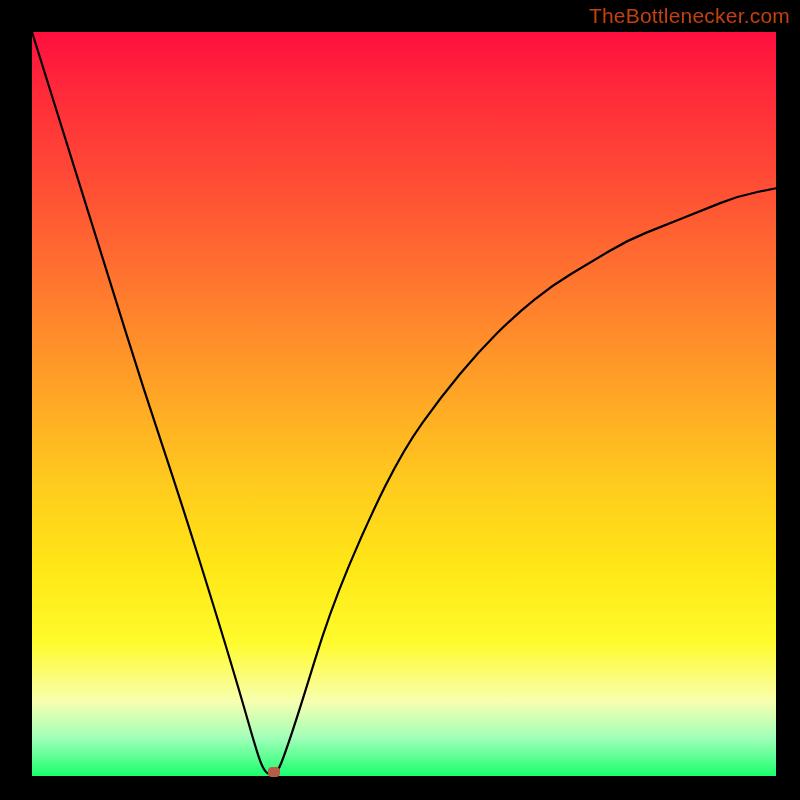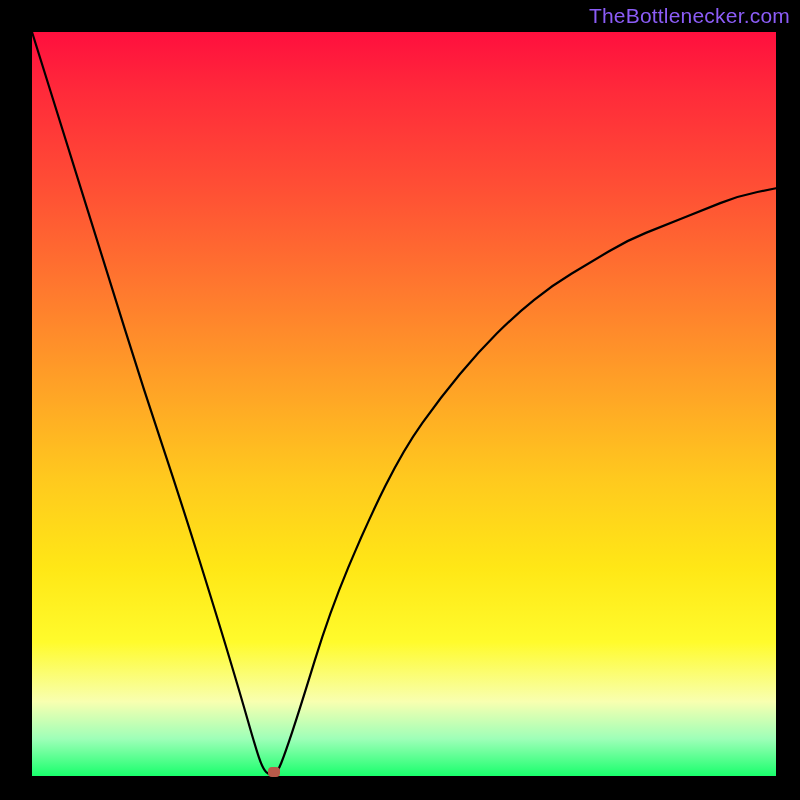--- a/index.html
+++ b/index.html
@@ -14,21 +14,21 @@
   .frame {
     position: relative;
     width: 800px;
     height: 800px;
     background: #000;
   }
   .watermark {
     position: absolute;
     top: 4px;
     right: 10px;
-    color: #8b5cf6;
+    color: #c2410c;
     font-size: 21px;
     font-weight: 400;
     letter-spacing: 0.2px;
     z-index: 5;
     margin-left: 17px;
   }
   .plot-area {
     position: absolute;
     left: 32px;
     top: 32px;

